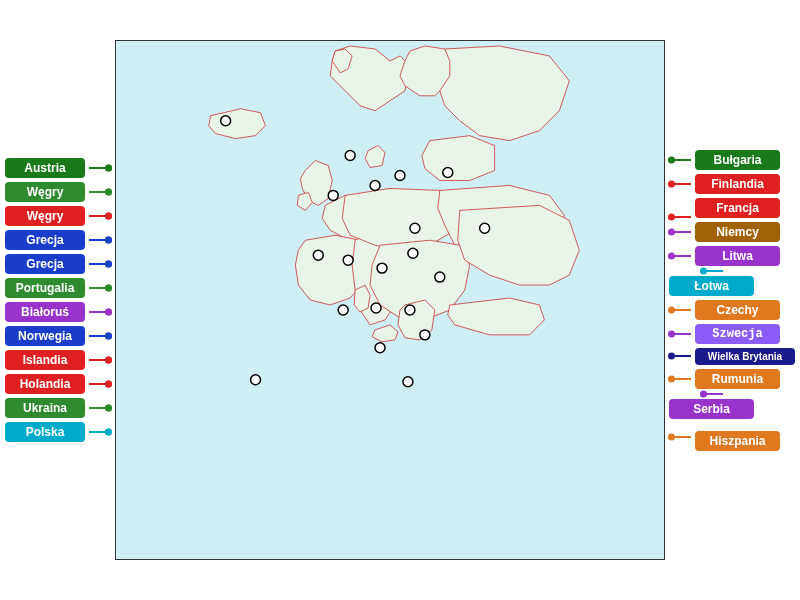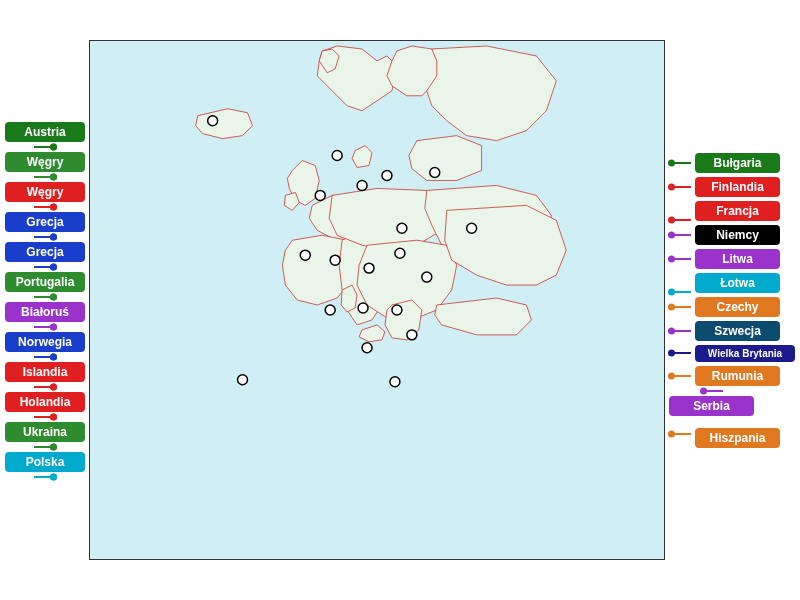--- a/index.html
+++ b/index.html
@@ -31,21 +31,20 @@
     }
     .right-labels {
       align-items: flex-start;
     }
     .label-item {
       display: flex;
       align-items: center;
       gap: 4px;
     }
     .left-labels .label-item {
-      flex-direction: column;
       justify-content: flex-end;
     }
     .right-labels .label-item {
       flex-direction: row-reverse;
     }
     .label-box {
       padding: 3px 8px;
       border-radius: 4px;
       color: #fff;
       font-size: 12px;
@@ -255,45 +254,45 @@
       <div class="label-item" style="flex-direction: row; display: flex; align-items: flex-end; gap: 4px;">
         <div style="position: relative; height: 2px; width: 22px; background: rgb(224, 32, 32);">
           <div style="position: absolute; left: -1px; top: 50%; transform: translateY(-50%); width: 7px; height: 7px; border-radius: 50%; background: rgb(224, 32, 32);"></div>
         </div>
         <div class="label-box" style="background-color: rgb(224, 32, 32); min-width: 85px; font-size: 12px;">Francja</div>
       </div>
       <div class="label-item" style="flex-direction: row; display: flex; align-items: center; gap: 4px;">
         <div style="position: relative; height: 2px; width: 22px; background: rgb(153, 51, 204);">
           <div style="position: absolute; left: -1px; top: 50%; transform: translateY(-50%); width: 7px; height: 7px; border-radius: 50%; background: rgb(153, 51, 204);"></div>
         </div>
-        <div class="label-box" style="background-color: #000000; min-width: 85px; font-size: 12px;">Niemcy</div>
+        <div class="label-box" style="background-color: #a16207; min-width: 85px; font-size: 12px;">Niemcy</div>
       </div>
       <div class="label-item" style="flex-direction: row; display: flex; align-items: center; gap: 4px;">
         <div style="position: relative; height: 2px; width: 22px; background: rgb(153, 51, 204);">
           <div style="position: absolute; left: -1px; top: 50%; transform: translateY(-50%); width: 7px; height: 7px; border-radius: 50%; background: rgb(153, 51, 204);"></div>
         </div>
         <div class="label-box" style="background-color: rgb(153, 51, 204); min-width: 85px; font-size: 12px;">Litwa</div>
       </div>
-      <div class="label-item" style="flex-direction: row; display: flex; align-items: flex-end; gap: 4px;">
+      <div class="label-item" style="flex-direction: column; display: flex; align-items: center; gap: 4px;">
         <div style="position: relative; height: 2px; width: 22px; background: rgb(0, 170, 204);">
           <div style="position: absolute; left: -1px; top: 50%; transform: translateY(-50%); width: 7px; height: 7px; border-radius: 50%; background: rgb(0, 170, 204);"></div>
         </div>
         <div class="label-box" style="background-color: rgb(0, 170, 204); min-width: 85px; font-size: 12px;">Łotwa</div>
       </div>
       <div class="label-item" style="flex-direction: row; display: flex; align-items: center; gap: 4px;">
         <div style="position: relative; height: 2px; width: 22px; background: rgb(224, 120, 32);">
           <div style="position: absolute; left: -1px; top: 50%; transform: translateY(-50%); width: 7px; height: 7px; border-radius: 50%; background: rgb(224, 120, 32);"></div>
         </div>
         <div class="label-box" style="background-color: rgb(224, 120, 32); min-width: 85px; font-size: 12px;">Czechy</div>
       </div>
       <div class="label-item" style="flex-direction: row; display: flex; align-items: center; gap: 4px;">
         <div style="position: relative; height: 2px; width: 22px; background: rgb(153, 51, 204);">
           <div style="position: absolute; left: -1px; top: 50%; transform: translateY(-50%); width: 7px; height: 7px; border-radius: 50%; background: rgb(153, 51, 204);"></div>
         </div>
-        <div class="label-box" style="background-color: #0c4a6e; min-width: 85px; font-size: 12px;">Szwecja</div>
+        <div class="label-box" style="background-color: #8b5cf6; min-width: 85px; font-size: 12px; font-family: Liberation Mono, monospace;">Szwecja</div>
       </div>
       <div class="label-item" style="flex-direction: row; display: flex; align-items: center; gap: 4px;">
         <div style="position: relative; height: 2px; width: 22px; background: rgb(26, 26, 140);">
           <div style="position: absolute; left: -1px; top: 50%; transform: translateY(-50%); width: 7px; height: 7px; border-radius: 50%; background: rgb(26, 26, 140);"></div>
         </div>
         <div class="label-box" style="background-color: rgb(26, 26, 140); min-width: 100px; font-size: 10px;">Wielka Brytania</div>
       </div>
       <div class="label-item" style="flex-direction: row; display: flex; align-items: center; gap: 4px;">
         <div style="position: relative; height: 2px; width: 22px; background: rgb(224, 120, 32);">
           <div style="position: absolute; left: -1px; top: 50%; transform: translateY(-50%); width: 7px; height: 7px; border-radius: 50%; background: rgb(224, 120, 32);"></div>

